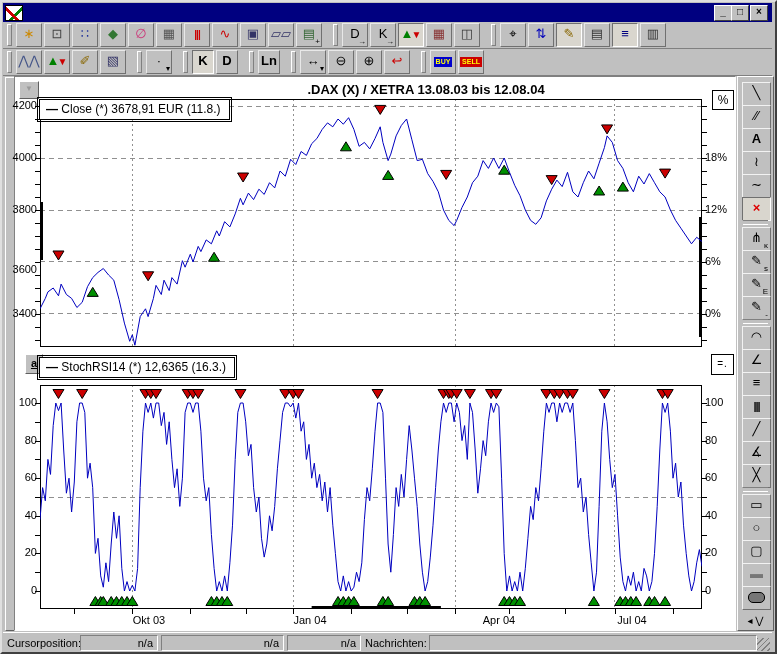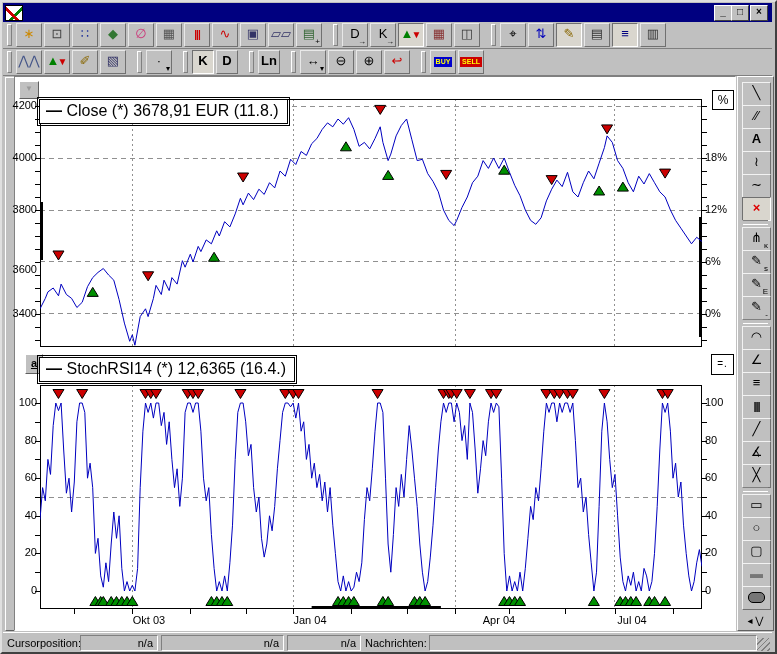--- a/index.html
+++ b/index.html
@@ -47,21 +47,21 @@
   .rbtn{position:absolute;left:4px;width:27px;height:22px;background:#c0c0c0;text-align:center;font-size:13px;line-height:20px;
     border-top:1px solid #f2f2f2;border-left:1px solid #f2f2f2;border-right:1px solid #707070;border-bottom:1px solid #707070;user-select:none;}
   .rbtn.pressed{border-top:1px solid #707070;border-left:1px solid #707070;border-right:1px solid #fff;border-bottom:1px solid #fff;background:#d9d6ce;}
   .rsep{position:absolute;left:5px;width:25px;height:3px;border-top:1px solid #808080;border-bottom:1px solid #fff;}
   .rbtn .sub{position:absolute;right:2px;bottom:0;font-size:8px;line-height:8px;}
   .rbtn.rounded span{display:inline-block;width:15px;height:9px;background:#777;border:1px solid #000;border-radius:5px;margin-top:5px;}
   #rb-arrows{position:absolute;left:4px;width:27px;text-align:center;font-size:10px;color:#000;}
   
   #chart-title{left:254px;top:80px;width:340px;text-align:center;font-weight:bold;font-size:13px;white-space:nowrap;}
   .legend-box{background:#fff;border:1px solid #000;outline:1px solid #000;outline-offset:1px;
-    padding:2px 8px 3px 6px;font-size:16px;white-space:nowrap;z-index:5;}
+    padding:2px 8px 3px 6px;font-size:12px;white-space:nowrap;z-index:5;}
   .legend-dash{font-weight:bold;}
   #legend-price{left:37px;top:97px;}
   #legend-stoch{left:37px;top:355px;}
   svg.plot{position:absolute;background:#fff;}
   #svg-main{left:38px;top:97px;}
   #svg-stoch{left:38px;top:383px;}
   .ylabel{position:absolute;font-size:11px;white-space:nowrap;}
   .ylabel.left{width:30px;text-align:right;}
   .tick{position:absolute;background:#000;}
   .xlabel{position:absolute;top:612px;width:50px;text-align:center;font-size:11px;}
@@ -191,20 +191,21 @@
         <div class="rbtn" style="top: 417px;"><span>▭</span></div>
         <div class="rbtn" style="top: 440px;"><span>○</span></div>
         <div class="rbtn" style="top: 463px;"><span>▢</span></div>
         <div class="rbtn" style="top: 486px;"><span style="color: rgb(119, 119, 119);">▬</span></div>
         <div class="rbtn rounded" style="top: 509px;"><span></span></div>
         <div id="rb-arrows" style="top: 538px;">◂ ⋁</div>
       </div>
   </div>
 
   <div id="mini-btn" class="abs">▼</div>
+  <div id="chart-title" class="abs">.DAX (X) / XETRA 13.08.03 bis 12.08.04</div>
   <div id="legend-price" class="abs legend-box">
     <span class="legend-dash">—&nbsp;</span><span>Close (*) 3678,91 EUR (11.8.)</span>
   </div>
   <div id="percent-box" class="abs">%</div>
   <svg id="svg-main" class="plot" width="662" height="248" viewBox="0 0 662 248">
       <line x1="92.31075697211155" y1="0" x2="92.31075697211155" y2="248" stroke="#909090" stroke-width="1" stroke-dasharray="2 3" shape-rendering="crispEdges"></line>
       <line x1="253.19521912350598" y1="0" x2="253.19521912350598" y2="248" stroke="#909090" stroke-width="1" stroke-dasharray="2 3" shape-rendering="crispEdges"></line>
       <line x1="415.398406374502" y1="0" x2="415.398406374502" y2="248" stroke="#909090" stroke-width="1" stroke-dasharray="2 3" shape-rendering="crispEdges"></line>
       <line x1="574.9641434262949" y1="0" x2="574.9641434262949" y2="248" stroke="#909090" stroke-width="1" stroke-dasharray="2 3" shape-rendering="crispEdges"></line>
       <line x1="0" y1="214.9853249475891" x2="662" y2="214.9853249475891" stroke="#909090" stroke-width="1" stroke-dasharray="5 4" shape-rendering="crispEdges"></line>
@@ -227,21 +228,21 @@
       <polygon points="47.24900398406375,197.38888888888889 58.24900398406375,197.38888888888889 52.74900398406375,188.38888888888889" fill="#009000" stroke="#000" stroke-width="1"></polygon>
       <polygon points="168.57171314741035,162.29454926624737 179.57171314741035,162.29454926624737 174.07171314741035,153.29454926624737" fill="#009000" stroke="#000" stroke-width="1"></polygon>
       <polygon points="300.4442231075697,51.812368972746334 311.4442231075697,51.812368972746334 305.9442231075697,42.812368972746334" fill="#009000" stroke="#000" stroke-width="1"></polygon>
       <polygon points="342.6434262948207,80.4077568134172 353.6434262948207,80.4077568134172 348.1434262948207,71.4077568134172" fill="#009000" stroke="#000" stroke-width="1"></polygon>
       <polygon points="458.69123505976097,75.20859538784067 469.69123505976097,75.20859538784067 464.19123505976097,66.20859538784067" fill="#009000" stroke="#000" stroke-width="1"></polygon>
       <polygon points="553.6394422310757,96.00524109014675 564.6394422310757,96.00524109014675 559.1394422310757,87.00524109014675" fill="#009000" stroke="#000" stroke-width="1"></polygon>
       <polygon points="577.3764940239043,92.10587002096436 588.3764940239043,92.10587002096436 582.8764940239043,83.10587002096436" fill="#009000" stroke="#000" stroke-width="1"></polygon>
     </svg>
   <div id="a-button" class="abs">a</div>
   <div id="legend-stoch" class="abs legend-box">
-    <span class="legend-dash">—&nbsp;</span><span>StochRSI14 (*) 12,6365 (16.4.)</span>
+    <span class="legend-dash">—&nbsp;</span><span>StochRSI14 (*) 12,6365 (16.3.)</span>
   </div>
   <div id="eq-button" class="abs">=.</div>
   <svg id="svg-stoch" class="plot" width="662" height="224" viewBox="0 0 662 224">
       <line x1="92.31075697211155" y1="0" x2="92.31075697211155" y2="224" stroke="#909090" stroke-width="1" stroke-dasharray="2 3" shape-rendering="crispEdges"></line>
       <line x1="253.19521912350598" y1="0" x2="253.19521912350598" y2="224" stroke="#909090" stroke-width="1" stroke-dasharray="2 3" shape-rendering="crispEdges"></line>
       <line x1="415.398406374502" y1="0" x2="415.398406374502" y2="224" stroke="#909090" stroke-width="1" stroke-dasharray="2 3" shape-rendering="crispEdges"></line>
       <line x1="574.9641434262949" y1="0" x2="574.9641434262949" y2="224" stroke="#909090" stroke-width="1" stroke-dasharray="2 3" shape-rendering="crispEdges"></line>
       <line x1="0" y1="111.99999999999999" x2="662" y2="111.99999999999999" stroke="#909090" stroke-width="1" stroke-dasharray="5 4" shape-rendering="crispEdges"></line>
       <rect x="0.5" y="0.5" width="661" height="223" fill="none" stroke="#000" stroke-width="1" shape-rendering="crispEdges"></rect>
       <polyline points="0.0,134.6 2.6,102.6 5.3,115.8 7.9,74.4 10.5,89.4 13.2,40.6 15.8,18.0 18.5,25.6 21.1,18.0 23.7,65.0 26.4,108.2 29.0,93.2 31.6,127.0 34.3,97.0 36.9,36.8 39.6,18.0 42.2,18.0 44.8,27.4 47.5,93.2 50.1,78.2 52.7,102.6 55.4,168.4 58.0,153.3 60.7,190.9 63.3,202.2 65.9,177.8 68.6,196.6 71.2,159.0 73.8,127.0 76.5,153.3 79.1,130.8 81.8,183.4 84.4,206.0 87.0,196.6 89.7,206.0 92.3,200.3 94.9,206.0 97.6,183.4 100.2,102.6 102.9,46.2 105.5,18.0 108.1,27.4 110.8,18.0 113.4,33.1 116.0,18.0 118.7,18.0 121.3,40.6 124.0,27.4 126.6,59.4 129.2,36.8 131.9,74.4 134.5,102.6 137.1,83.8 139.8,121.4 142.4,93.2 145.1,27.4 147.7,18.0 150.3,18.0 153.0,27.4 155.6,18.0 158.2,18.0 160.9,46.2 163.5,93.2 166.2,115.8 168.8,102.6 171.4,149.6 174.1,183.4 176.7,206.0 179.3,196.6 182.0,206.0 184.6,190.9 187.3,206.0 189.9,177.8 192.5,140.2 195.2,74.4 197.8,27.4 200.4,18.0 203.1,18.0 205.7,36.8 208.4,70.7 211.0,59.4 213.6,102.6 216.3,127.0 218.9,112.0 221.5,153.3 224.2,172.1 226.8,159.0 229.5,130.8 232.1,145.8 234.7,121.4 237.4,83.8 240.0,55.6 242.6,27.4 245.3,18.0 247.9,18.0 250.6,21.8 253.2,18.0 255.8,33.1 258.5,18.0 261.1,46.2 263.7,36.8 266.4,74.4 269.0,59.4 271.7,93.2 274.3,78.2 276.9,102.6 279.6,89.4 282.2,115.8 284.8,97.0 287.5,127.0 290.1,102.6 292.8,140.2 295.4,168.4 298.0,196.6 300.7,206.0 303.3,190.9 305.9,206.0 308.6,196.6 311.2,206.0 313.9,202.2 316.5,187.2 319.1,196.6 321.8,177.8 324.4,134.6 327.0,102.6 329.7,115.8 332.3,83.8 335.0,46.2 337.6,18.0 340.2,18.0 342.9,27.4 345.5,93.2 348.1,159.0 350.8,187.2 353.4,149.6 356.1,102.6 358.7,121.4 361.3,89.4 364.0,112.0 366.6,74.4 369.2,40.6 371.9,65.0 374.5,93.2 377.2,121.4 379.8,159.0 382.4,187.2 385.1,206.0 387.7,196.6 390.3,172.1 393.0,140.2 395.6,102.6 398.3,65.0 400.9,36.8 403.5,18.0 406.2,27.4 408.8,18.0 411.4,18.0 414.1,36.8 416.7,18.0 419.4,27.4 422.0,55.6 424.6,40.6 427.3,74.4 429.9,18.0 432.5,27.4 435.2,65.0 437.8,108.2 440.5,83.8 443.1,55.6 445.7,70.7 448.4,36.8 451.0,18.0 453.6,27.4 456.3,18.0 458.9,21.8 461.6,93.2 464.2,168.4 466.8,206.0 469.5,190.9 472.1,206.0 474.7,196.6 477.4,206.0 480.0,187.2 482.7,206.0 485.3,183.4 487.9,153.3 490.6,121.4 493.2,134.6 495.8,102.6 498.5,115.8 501.1,83.8 503.8,46.2 506.4,18.0 509.0,27.4 511.7,18.0 514.3,18.0 516.9,36.8 519.6,18.0 522.2,27.4 524.9,18.0 527.5,18.0 530.1,27.4 532.8,18.0 535.4,55.6 538.0,102.6 540.7,93.2 543.3,127.0 546.0,112.0 548.6,149.6 551.2,177.8 553.9,206.0 556.5,187.2 559.1,121.4 561.8,46.2 564.4,18.0 567.1,36.8 569.7,74.4 572.3,102.6 575.0,89.4 577.6,130.8 580.2,172.1 582.9,196.6 585.5,206.0 588.2,190.9 590.8,200.3 593.4,187.2 596.1,206.0 598.7,196.6 601.3,206.0 604.0,183.4 606.6,190.9 609.3,206.0 611.9,196.6 614.5,168.4 617.2,121.4 619.8,65.0 622.4,18.0 625.1,27.4 627.7,18.0 630.4,46.2 633.0,93.2 635.6,78.2 638.3,112.0 640.9,97.0 643.5,140.2 646.2,168.4 648.8,190.9 651.5,206.0 654.1,196.6 656.7,177.8 659.4,164.6 662.0,181.5" fill="none" stroke="#0000bf" stroke-width="1"></polyline>

